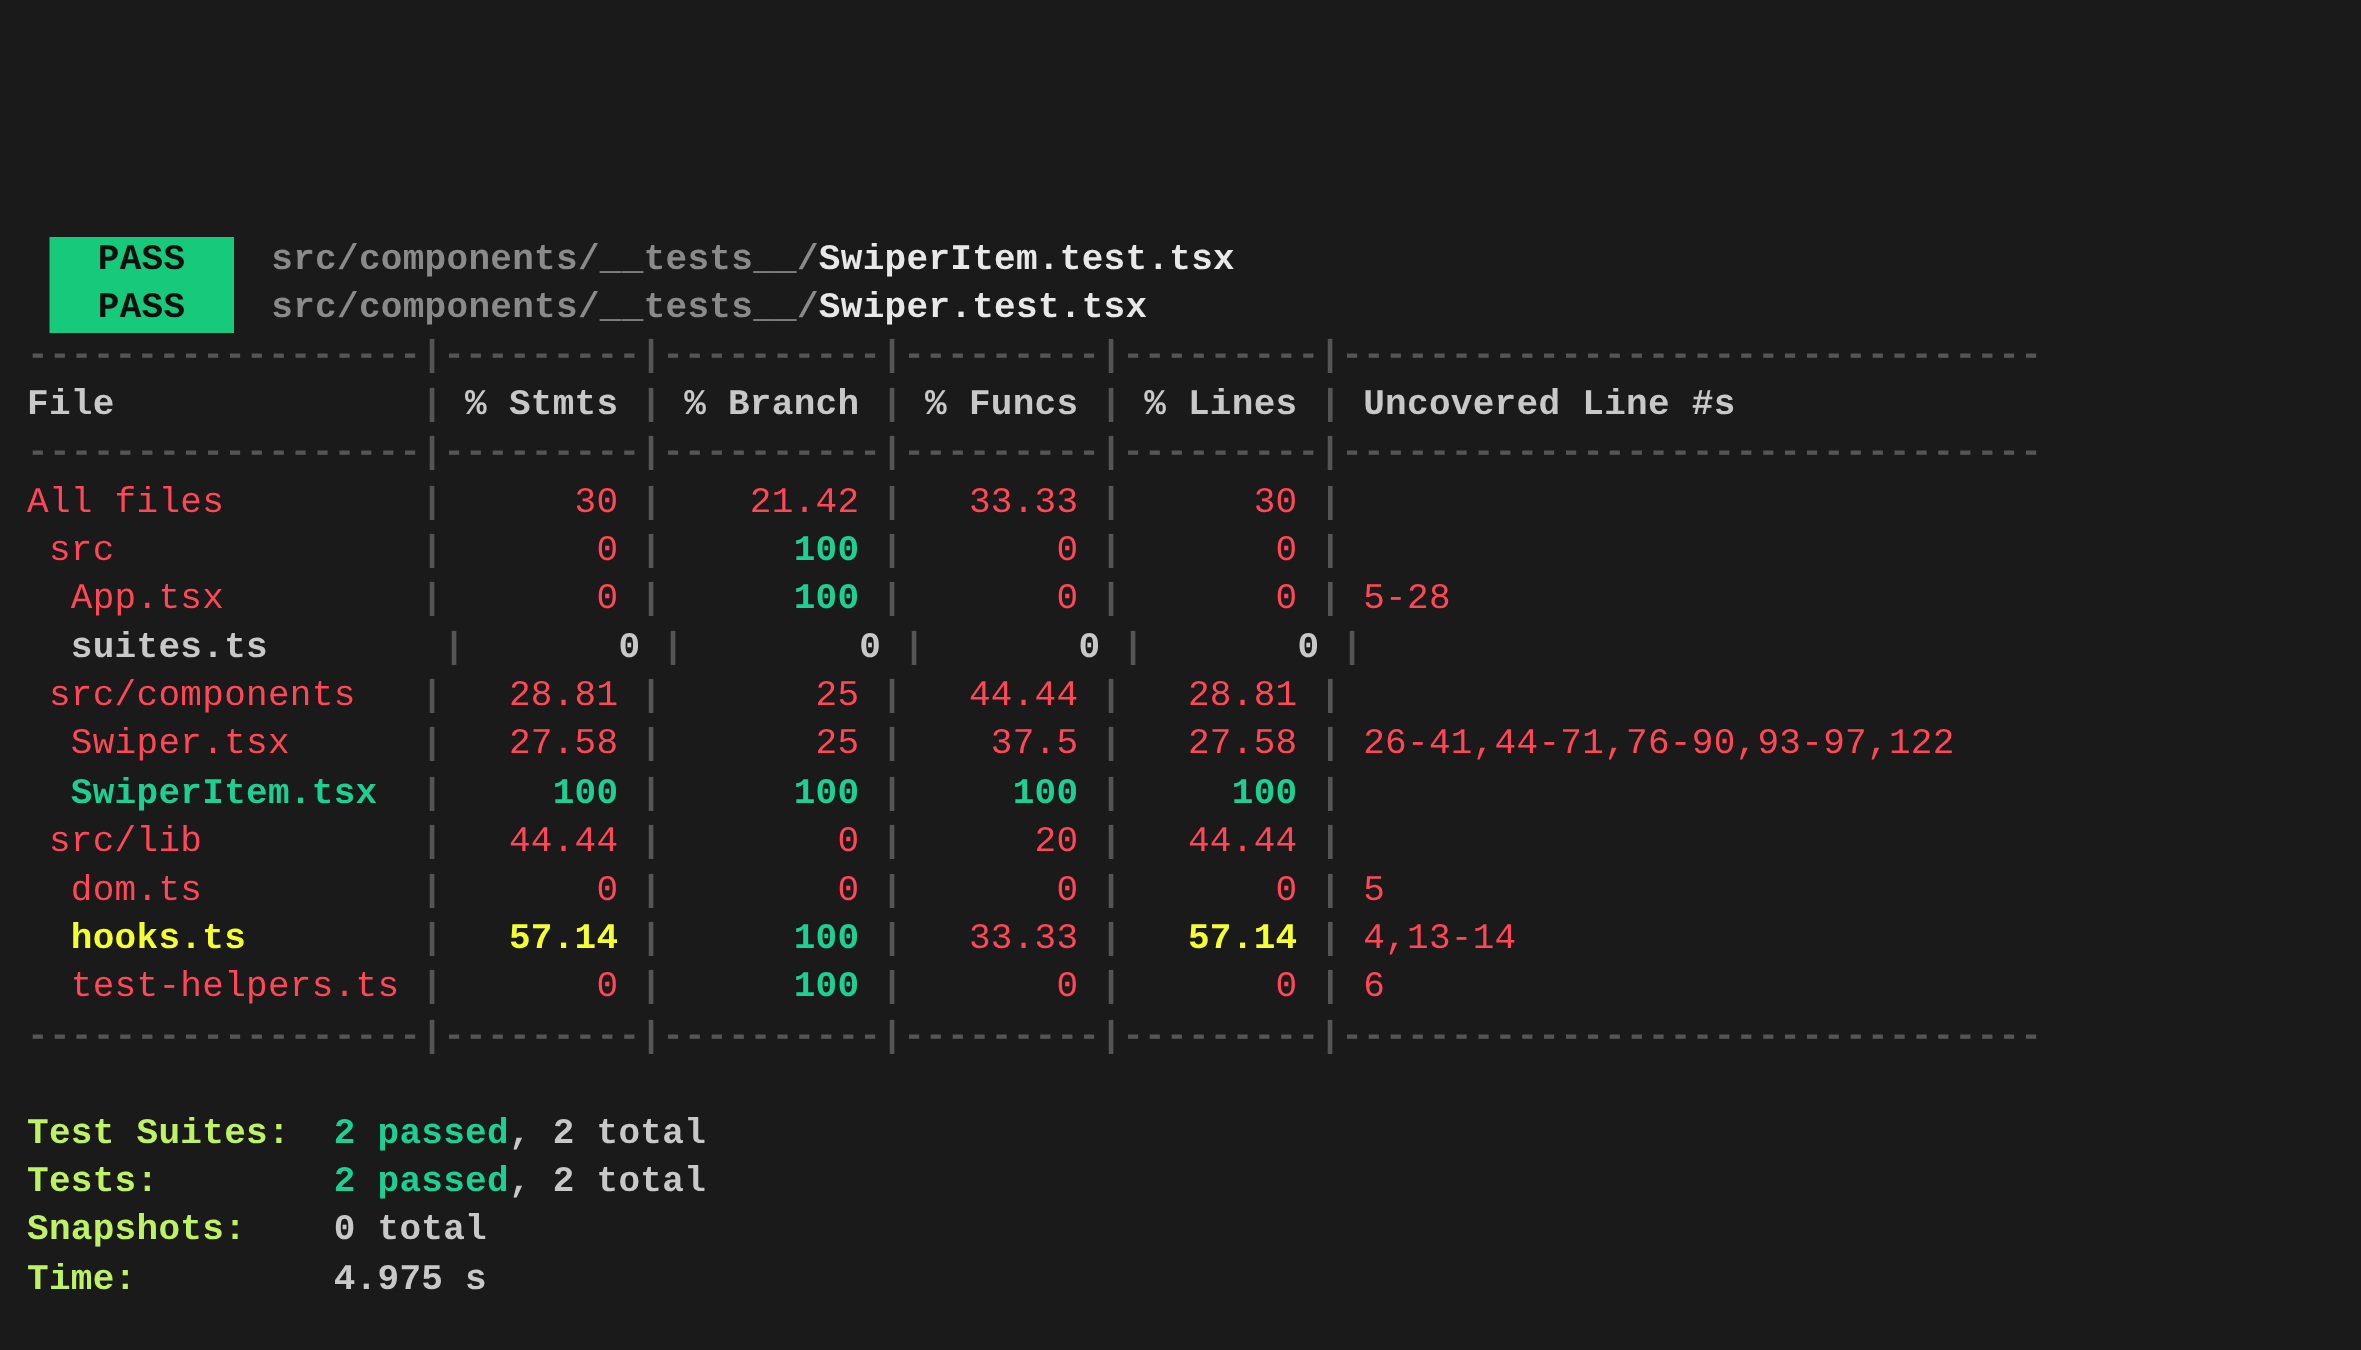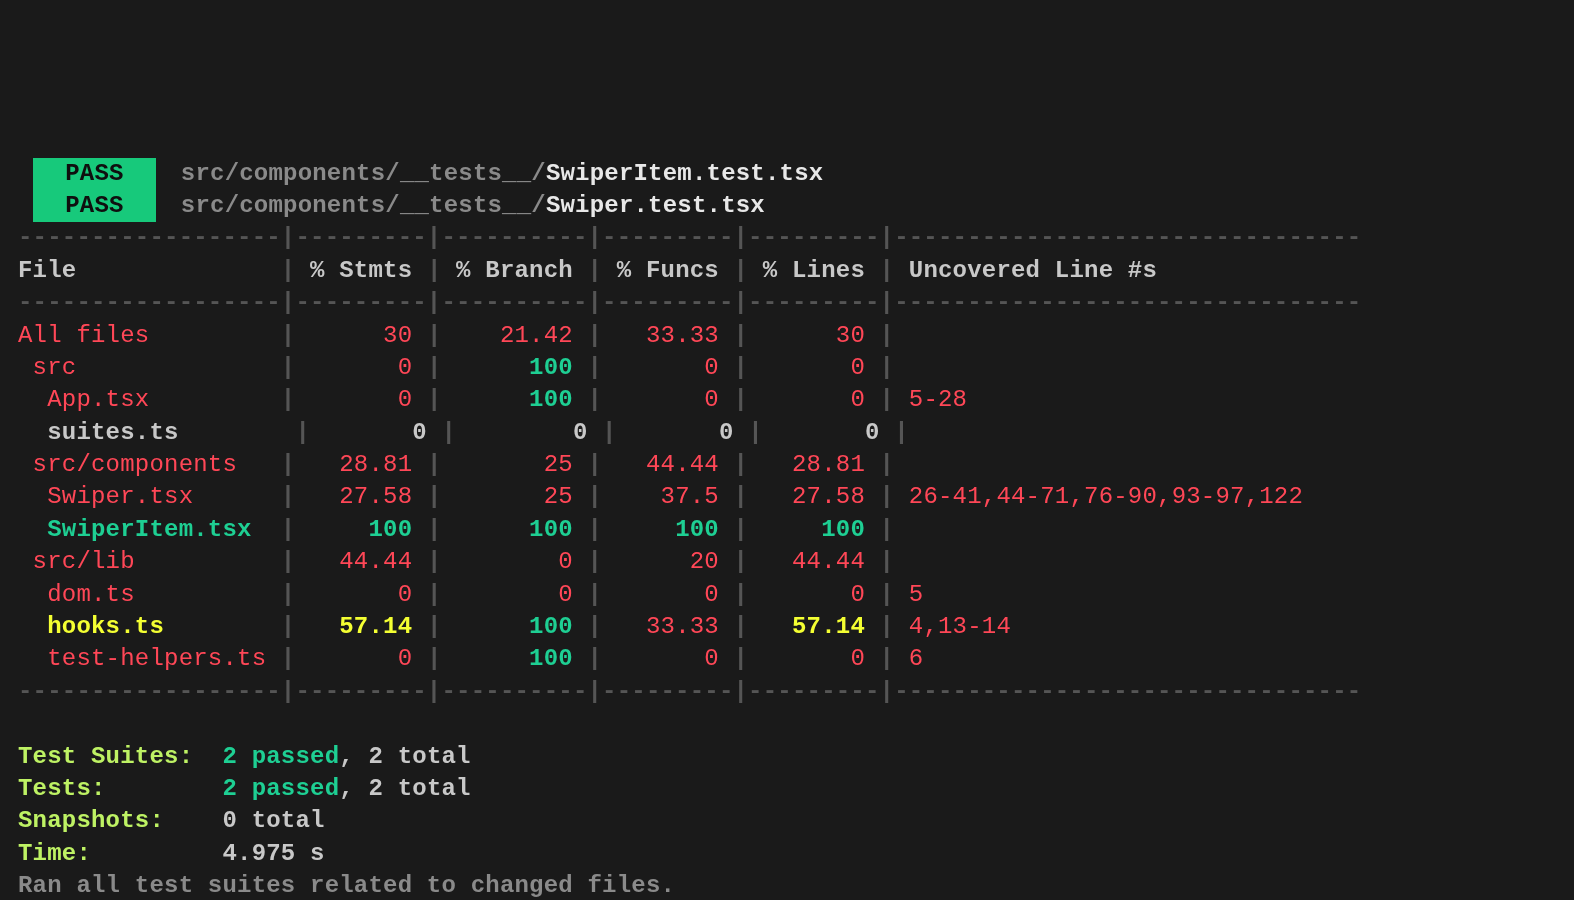--- a/index.html
+++ b/index.html
@@ -51,18 +51,17 @@
 <span class="red"> src/lib         </span><span class="sep"> | </span><span class="red">  44.44</span><span class="sep"> | </span><span class="red">       0</span><span class="sep"> | </span><span class="red">     20</span><span class="sep"> | </span><span class="red">  44.44</span><span class="sep"> | </span><span class=""></span>
 <span class="red">  dom.ts         </span><span class="sep"> | </span><span class="red">      0</span><span class="sep"> | </span><span class="red">       0</span><span class="sep"> | </span><span class="red">      0</span><span class="sep"> | </span><span class="red">      0</span><span class="sep"> | </span><span class="red">5</span>
 <span class="yellow">  hooks.ts       </span><span class="sep"> | </span><span class="yellow">  57.14</span><span class="sep"> | </span><span class="green">     100</span><span class="sep"> | </span><span class="red">  33.33</span><span class="sep"> | </span><span class="yellow">  57.14</span><span class="sep"> | </span><span class="red">4,13-14</span>
 <span class="red">  test-helpers.ts</span><span class="sep"> | </span><span class="red">      0</span><span class="sep"> | </span><span class="green">     100</span><span class="sep"> | </span><span class="red">      0</span><span class="sep"> | </span><span class="red">      0</span><span class="sep"> | </span><span class="red">6</span>
 <span class="sep">------------------|---------|----------|---------|---------|--------------------------------</span>
 
 <span class="label">Test Suites: </span> <span class="green">2 passed</span>, 2 total
 <span class="label">Tests:       </span> <span class="green">2 passed</span>, 2 total
 <span class="label">Snapshots:   </span> 0 total
 <span class="label">Time:        </span> 4.975 s
-<span class="dim">Ran all test suites related to changed files.</span>
 
  </div>
 
 
 
 
 </body></html>

